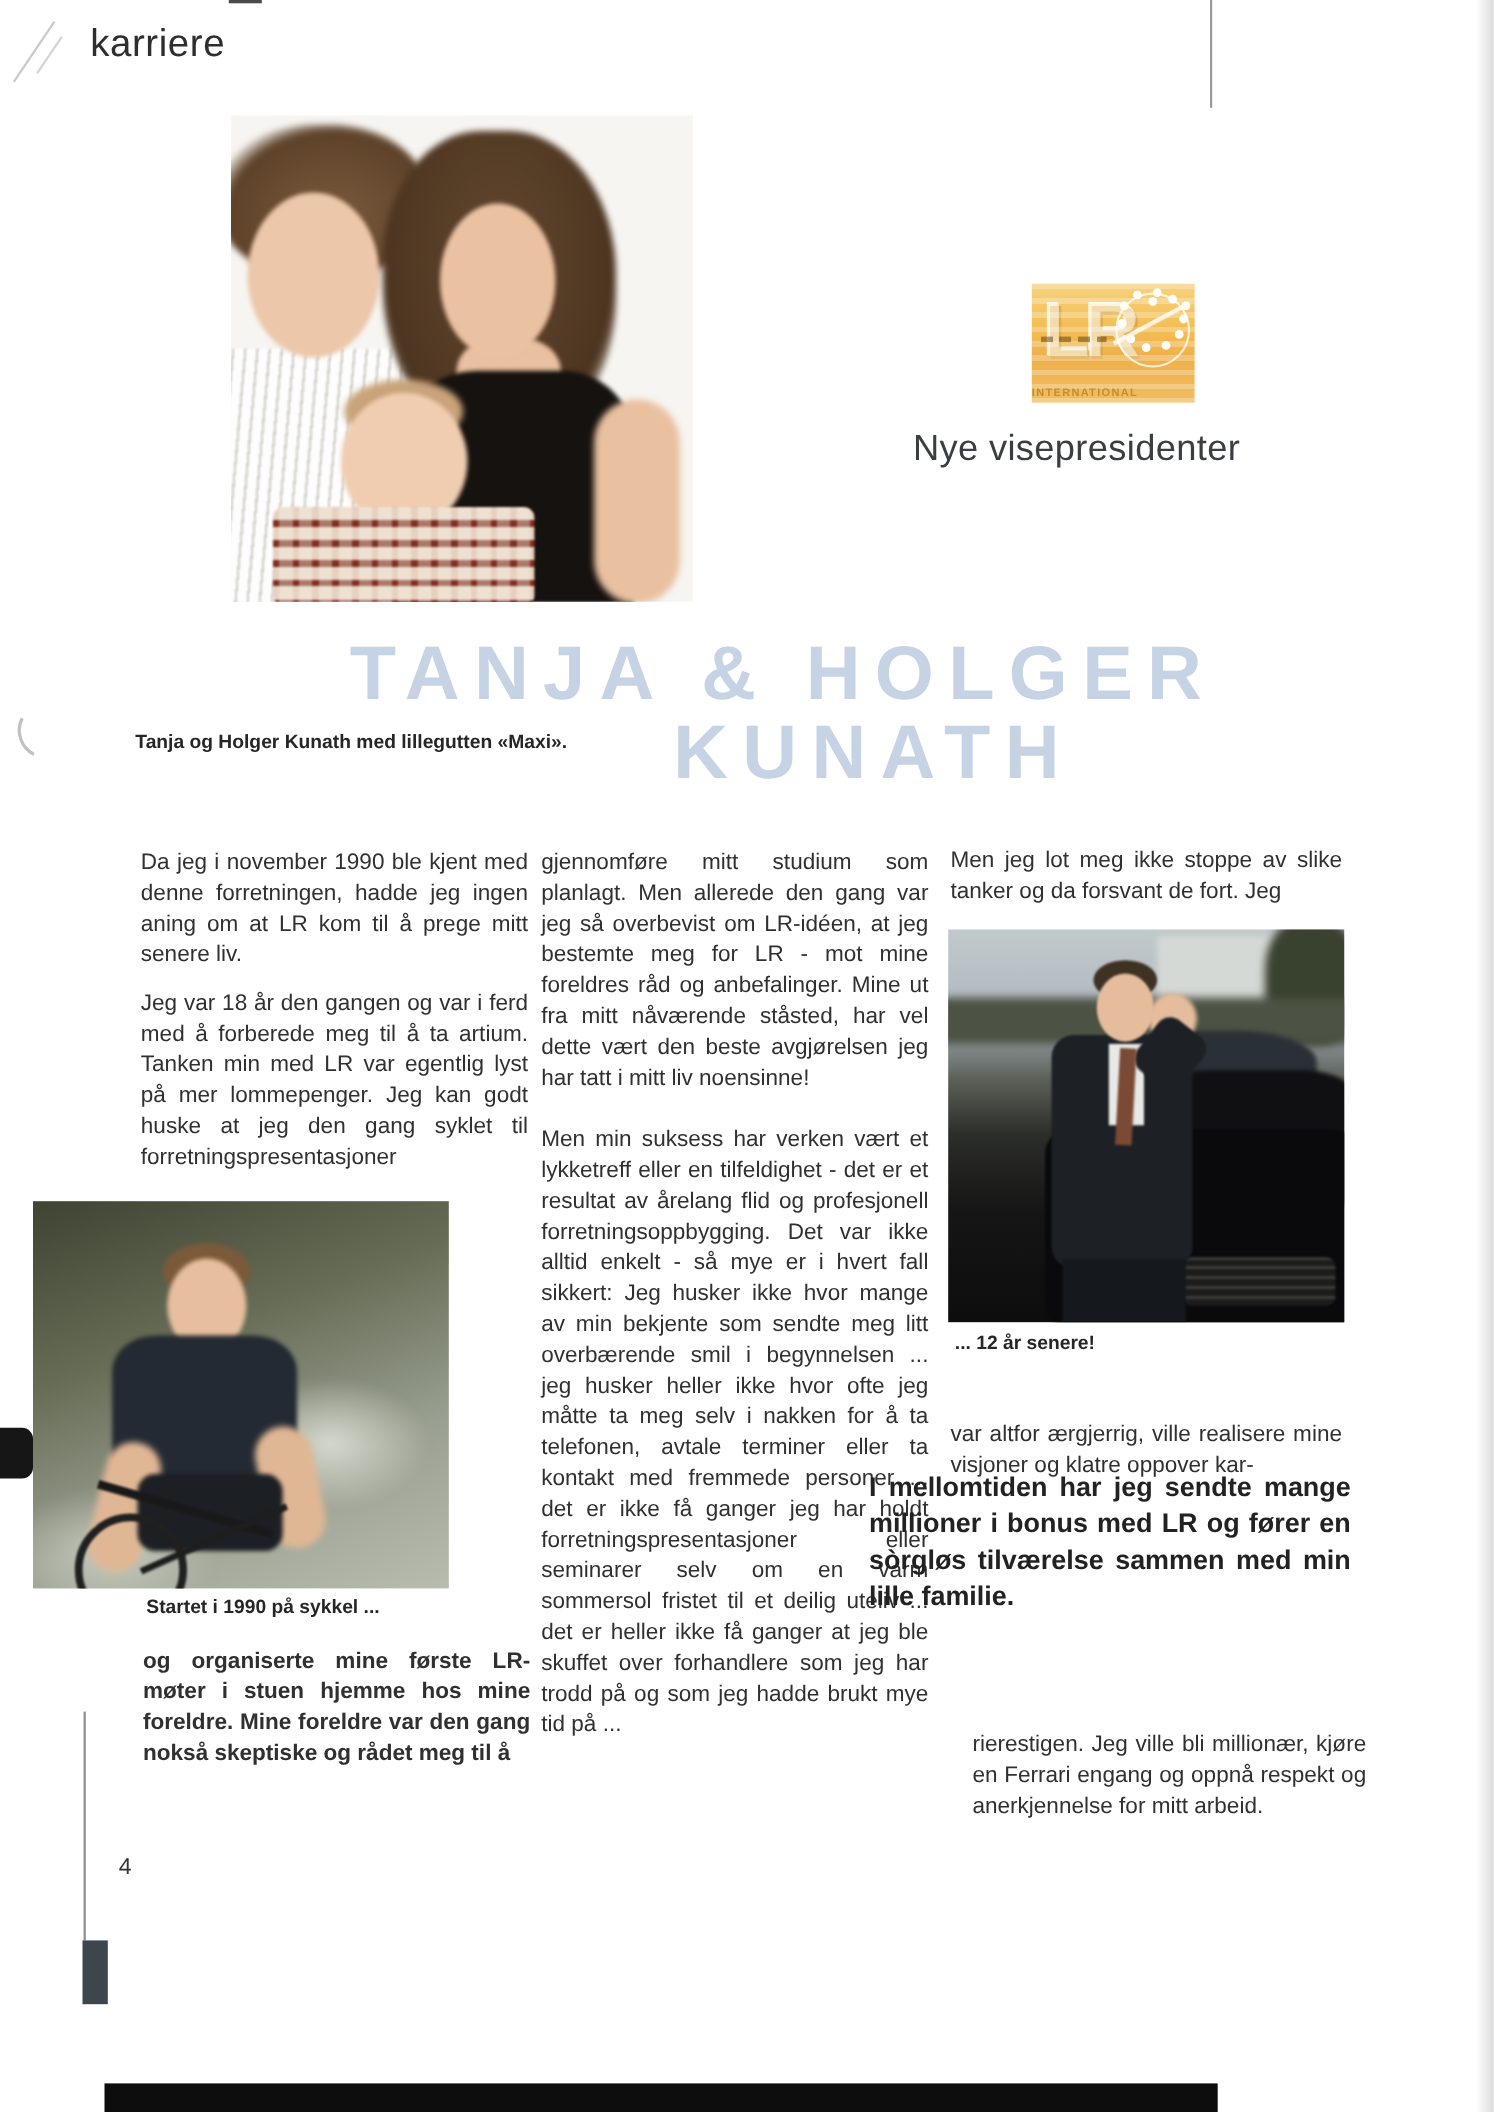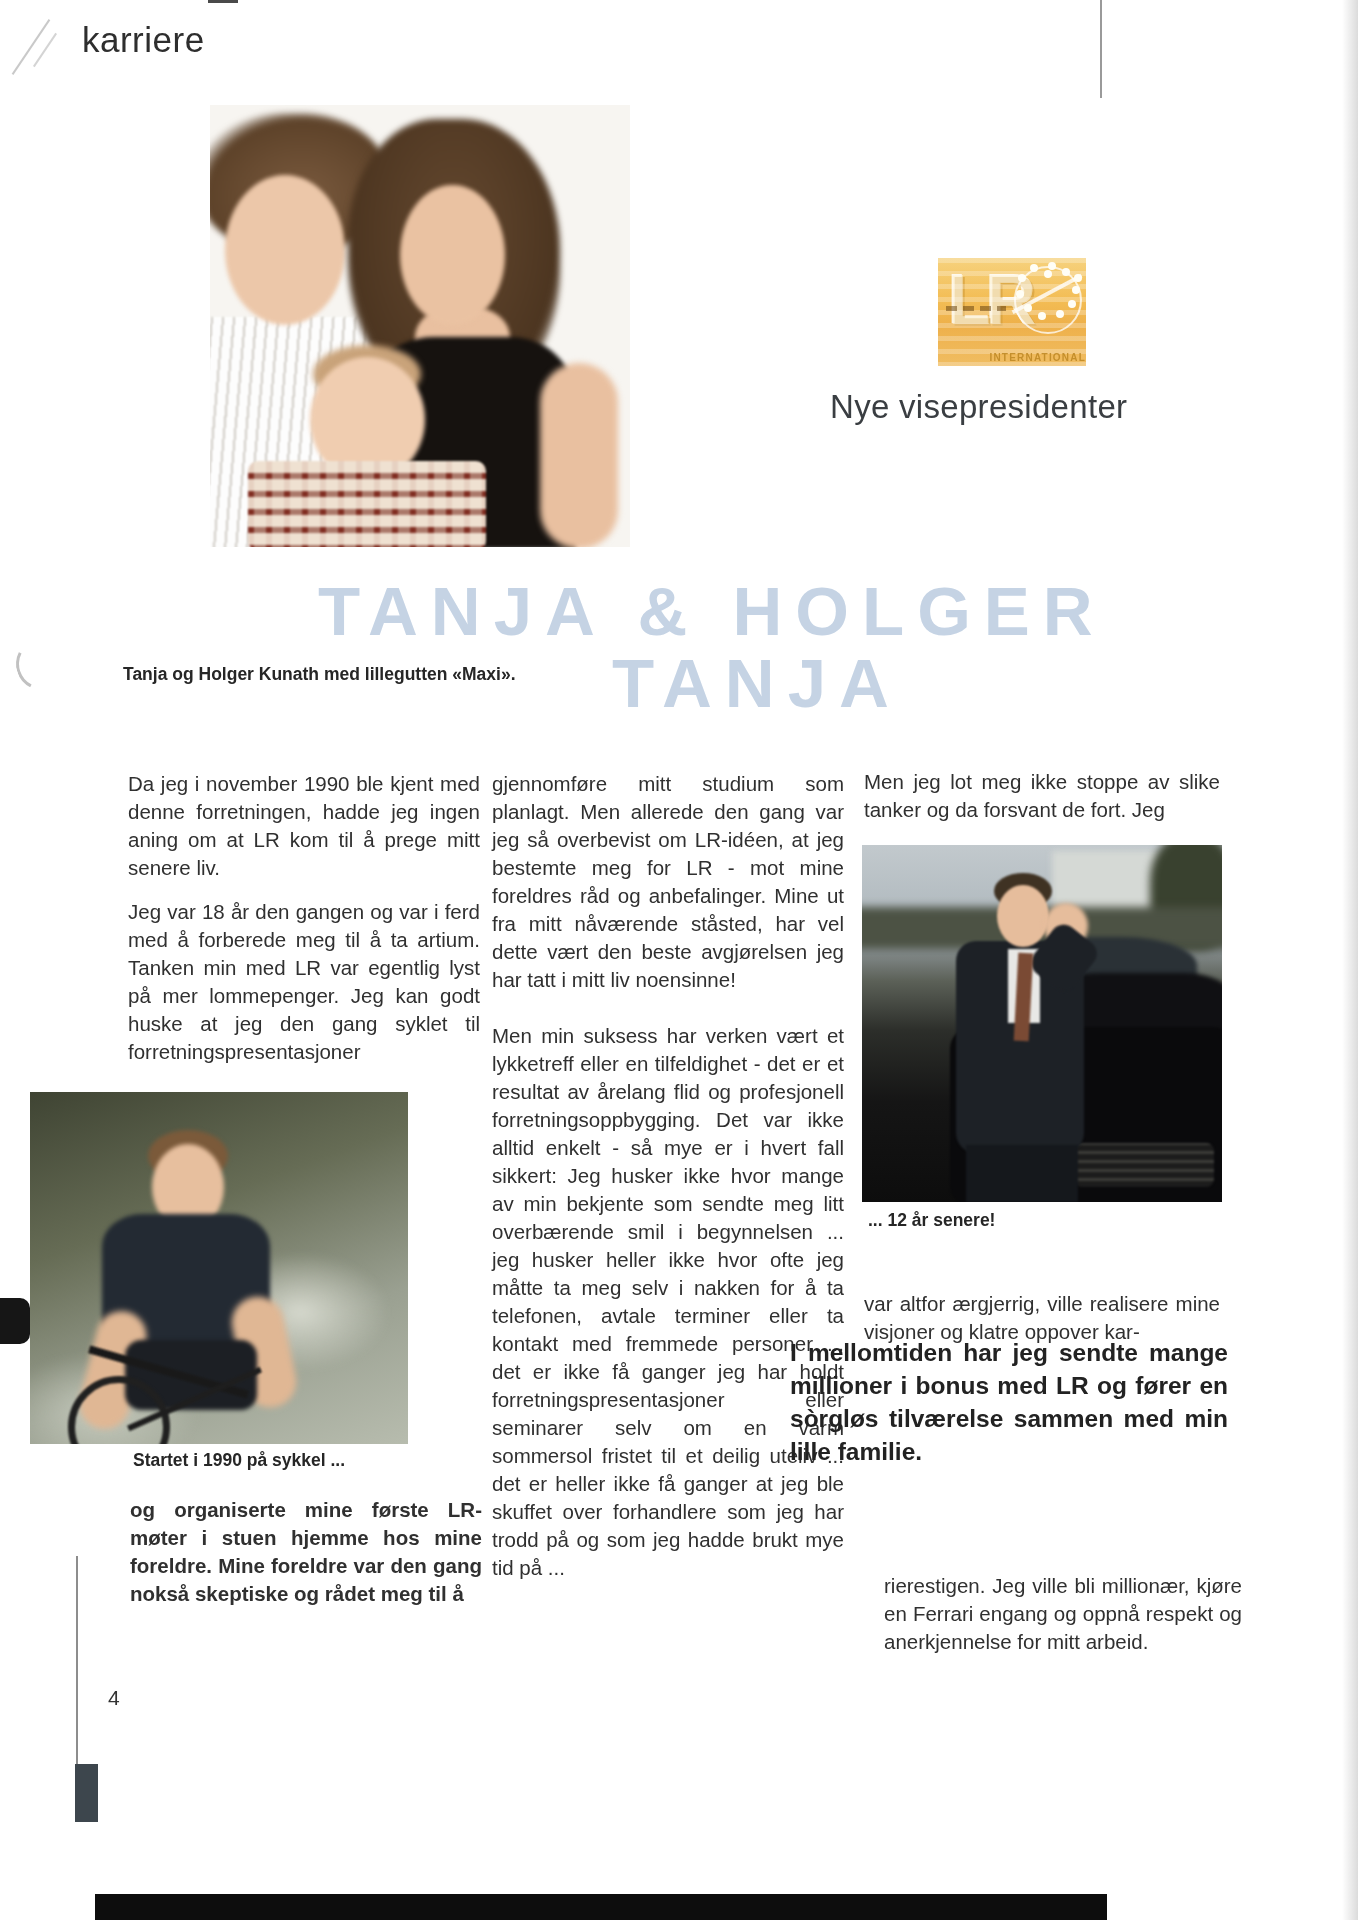--- a/index.html
+++ b/index.html
@@ -80,21 +80,21 @@
     color:rgba(252,242,214,.6);text-shadow:2px 2px 0 rgba(210,156,58,.65),-1px -1px 0 rgba(255,255,255,.85);}
   .lr-globe{left:76px;top:8px;width:64px;height:64px;border:2px solid rgba(255,255,255,.75);border-radius:50%;filter:blur(.4px);}
   .lr-globe-swoosh{left:70px;top:34px;width:78px;height:4px;background:rgba(255,255,255,.8);transform:rotate(-28deg);filter:blur(.5px);}
   .lr-dot{left:106px;top:12px;width:8px;height:8px;border-radius:50%;background:#fffef6;filter:blur(.4px);
     box-shadow:28px 16px 0 0 #fffef6,24px 30px 0 0 #fffef6,12px 40px 0 0 #fffef6,
       -6px 42px 0 0 #fffef6,-20px 34px 0 0 #fffef6,-28px 20px 0 0 #fffef6,
       -26px 4px 0 0 #fffef6,-14px -6px 0 0 #fffef6,4px -8px 0 0 #fffef6,
       18px -2px 0 0 #fffef6,30px 4px 0 0 #fffef6;}
   .lr-marks{left:8px;top:48px;width:60px;height:5px;opacity:.55;
     background:repeating-linear-gradient(90deg,#6b4714 0 11px,rgba(0,0,0,0) 11px 17px);}
-  .lr-subtitle{left:0;bottom:3px;width:100%;text-align:right;font-size:10px;font-weight:700;
+  .lr-subtitle{left:0;bottom:3px;width:100%;text-align:left;font-size:10px;font-weight:700;
     letter-spacing:1.2px;color:#c08a26;opacity:.9;}
   
   .art-topline{left:1100px;top:0;width:2px;height:98px;background:#9a9a9a;}
   .art-toptick{left:208px;top:0;width:30px;height:3px;background:#4a4a4a;}
   .art-right-band{right:0;top:0;width:16px;height:100%;background:linear-gradient(to right,rgba(0,0,0,0),rgba(0,0,0,.14));}
   .art-diag{left:30px;top:14px;width:2px;height:66px;background:#c9c9c9;transform:rotate(34deg);}
   .art-diag2{left:44px;top:30px;width:2px;height:40px;background:#d4d4d4;transform:rotate(34deg);}
   .art-crescent{left:16px;top:638px;width:46px;height:46px;border:3px solid transparent;
     border-left-color:#b2b2b2;border-radius:50%;transform:rotate(-18deg);opacity:.8;}
   .art-blob{left:0;top:1298px;width:30px;height:46px;background:#161616;border-radius:0 10px 10px 0;}
@@ -131,21 +131,21 @@
   <div class="lr-globe"></div>
   <div class="lr-globe-swoosh"></div>
   <div class="lr-dot"></div>
   <div class="lr-stripes"></div>
   <div class="lr-marks"></div>
   <div class="lr-subtitle">INTERNATIONAL</div>
 </div>
 
 <div class="abs kicker">Nye visepresidenter</div>
 <div class="abs big-title l1">TANJA &amp; HOLGER</div>
-<div class="abs big-title l2">TANJA</div>
+<div class="abs big-title l2">KUNATH</div>
 
 <div class="abs caption" style="left:123px;top:664px;">Tanja og Holger Kunath med lillegutten «Maxi».</div>
 <div class="abs art-crescent"></div>
 
 <div class="abs body-col bold" style="left:128px;top:770px;width:352px;">Da jeg i november 1990 ble kjent med denne forretningen, hadde jeg ingen aning om at LR kom til å prege mitt senere liv.</div>
 <div class="abs body-col" style="left:128px;top:898px;width:352px;">Jeg var 18 år den gangen og var i ferd med å forberede meg til å ta artium. Tanken min med LR var egentlig lyst på mer lommepenger. Jeg kan godt huske at jeg den gang syklet til forretningspresentasjoner</div>
 
 <div class="abs photo bike-photo">
   <div class="bp-light1"></div>
   <div class="bp-light2"></div>

